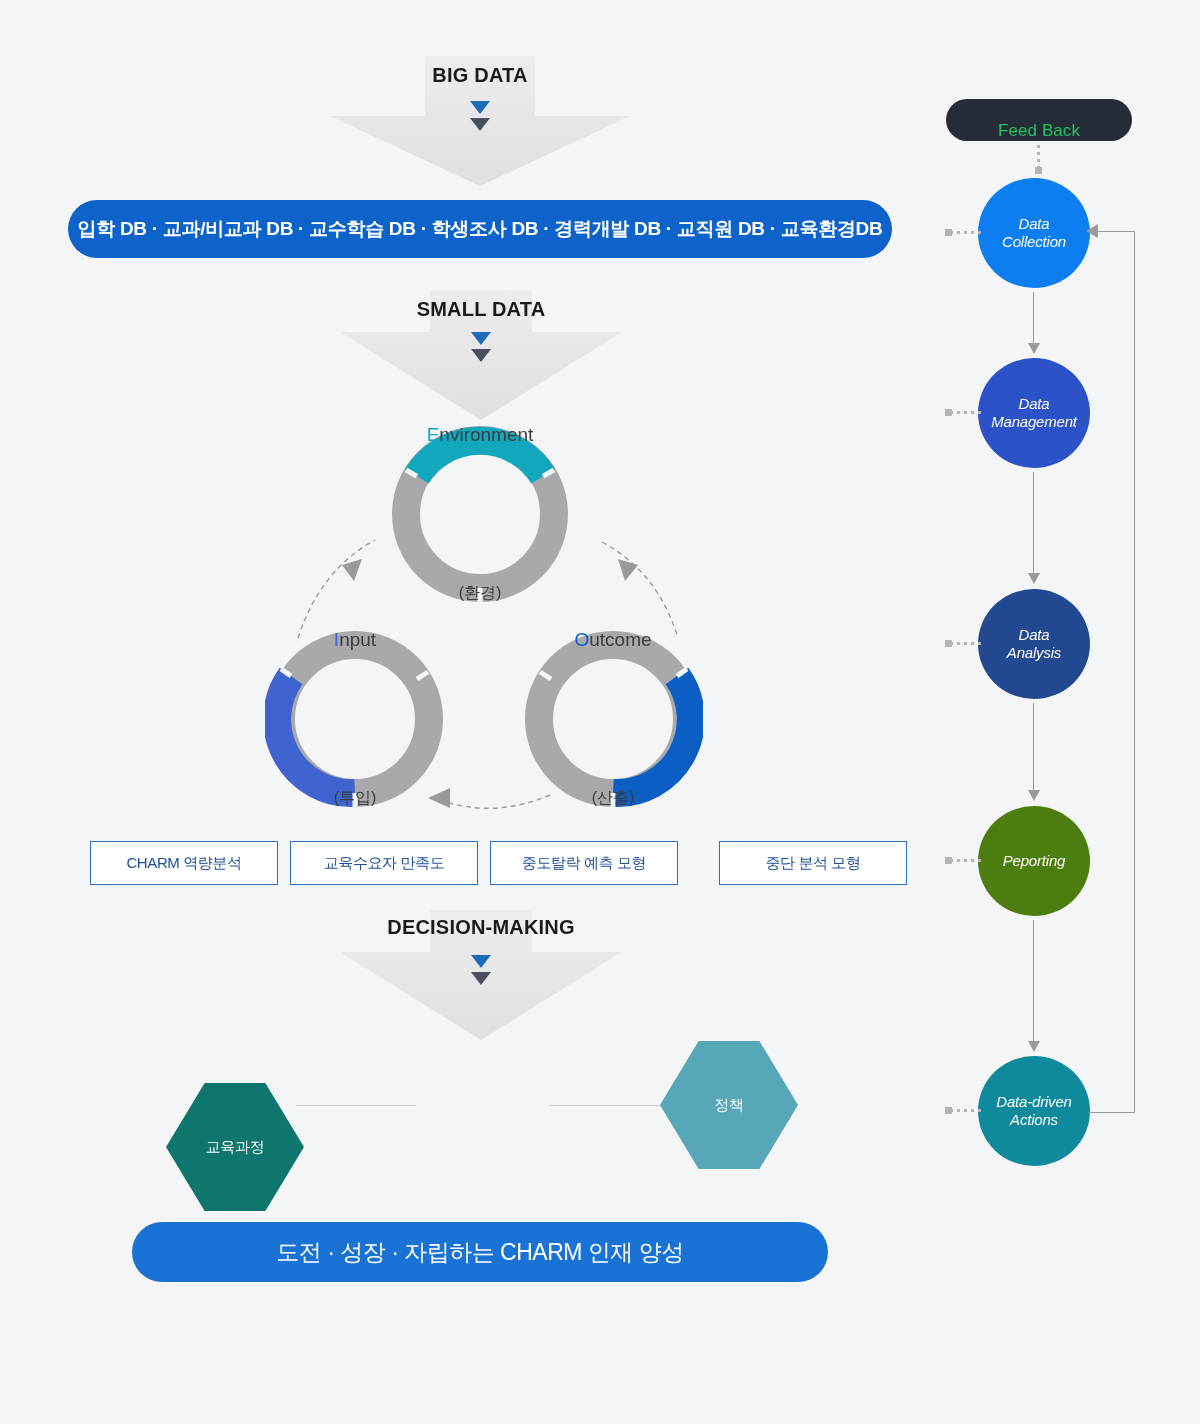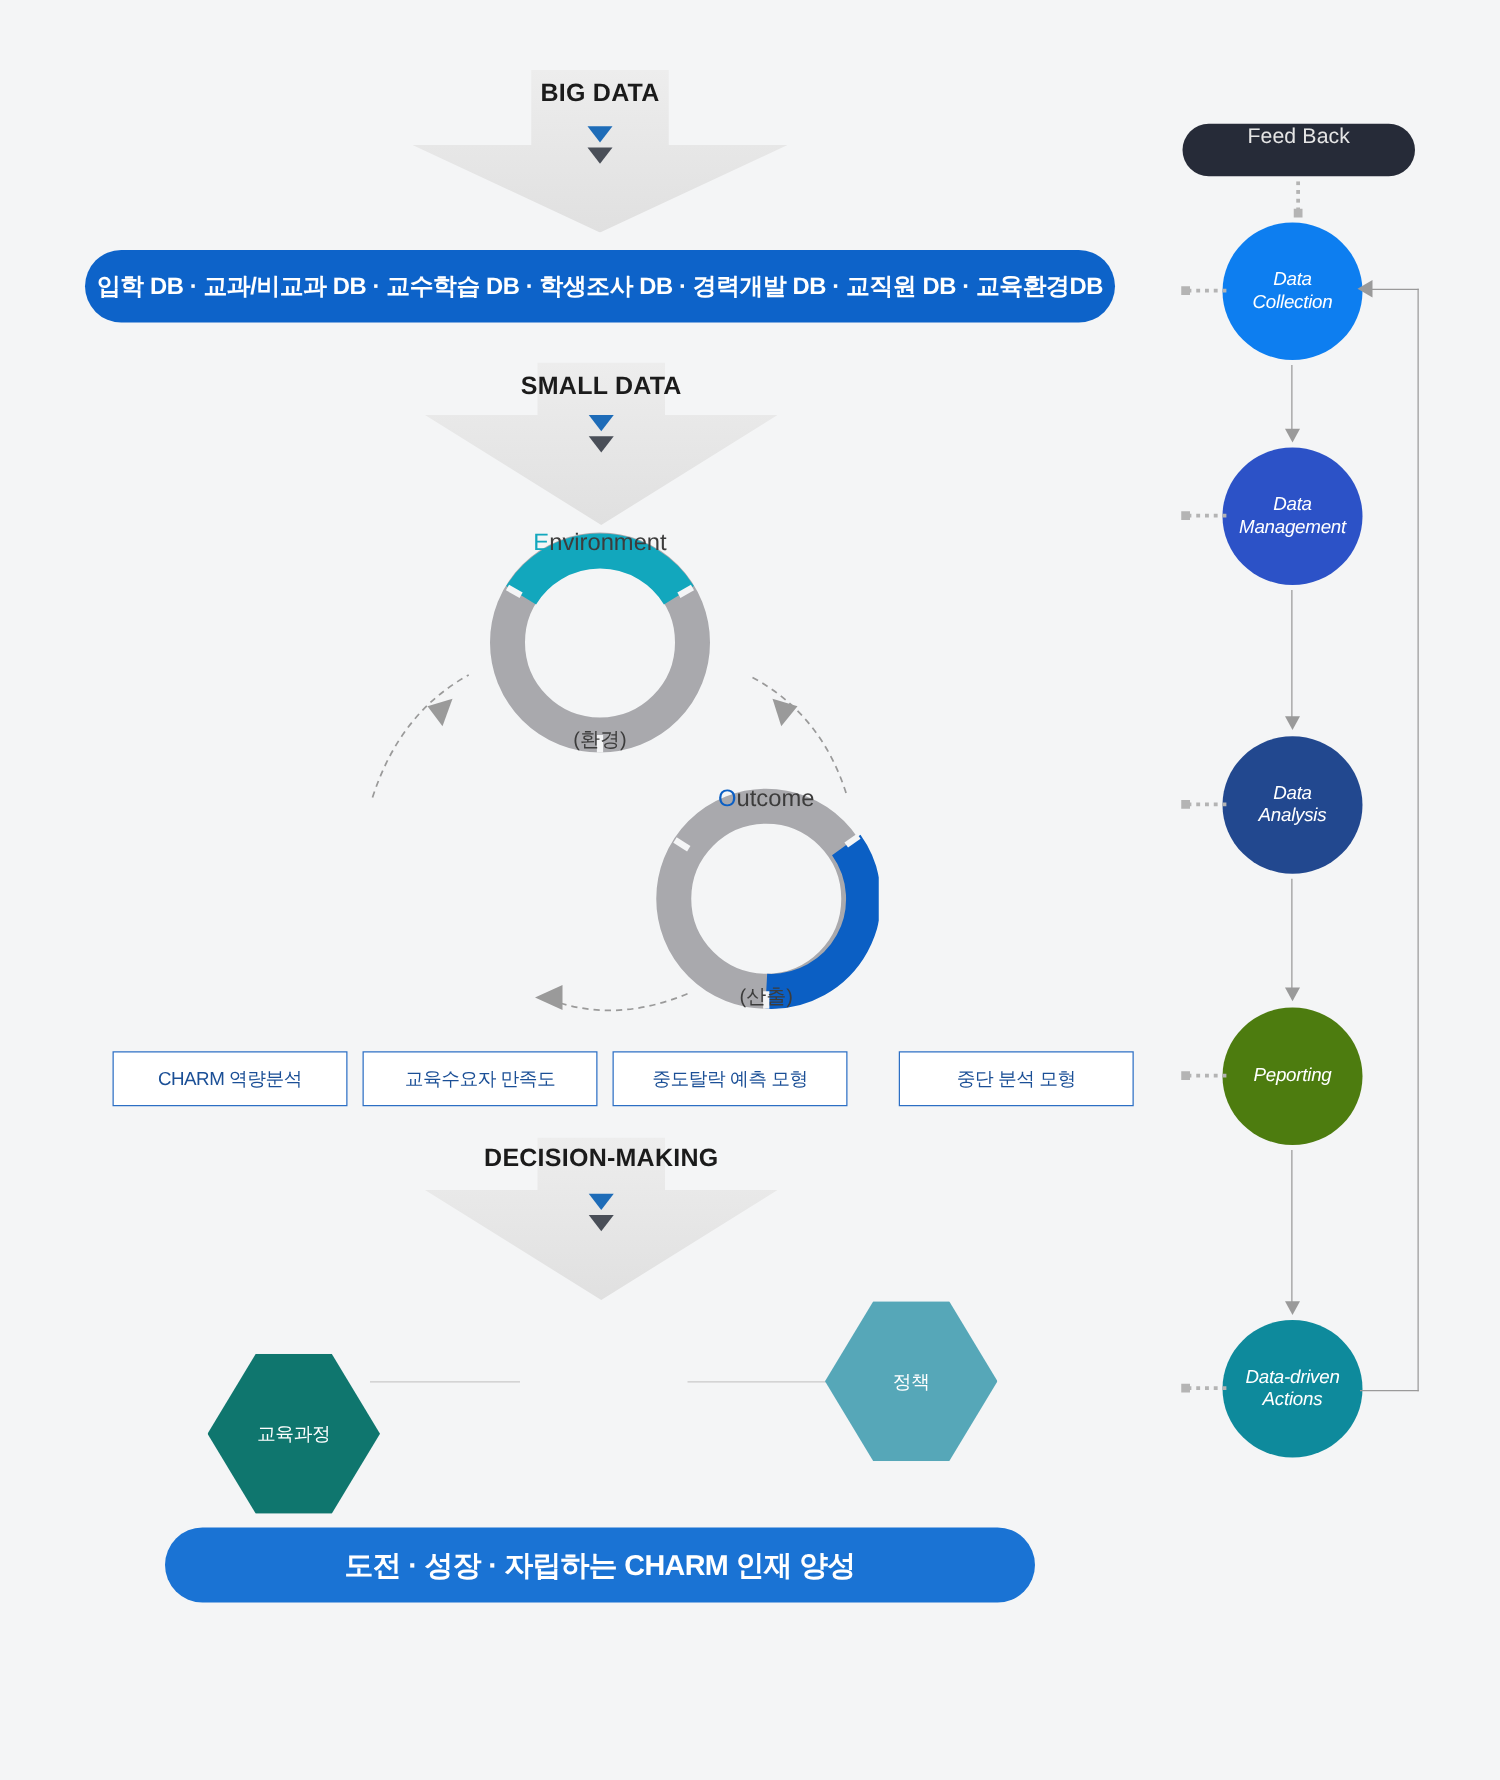--- a/index.html
+++ b/index.html
@@ -33,21 +33,21 @@
   .pill{
     position:absolute;display:flex;align-items:center;justify-content:center;
     border-radius:26px;color:#fff;text-align:right;
   }
   #db-bar{
     left:68px;top:200px;width:824px;height:58px;background:#0d63c9;
     font-size:19px;font-weight:700;letter-spacing:-.3px;border-radius:29px;
   }
   #goal-bar{
     left:132px;top:1222px;width:696px;height:60px;background:#1a73d4;
-    font-size:23px;font-weight:700;letter-spacing:-.5px;border-radius:30px;
+    font-size:23px;font-weight:400;letter-spacing:-.5px;border-radius:30px;
   }
 
   
   .donut{position:absolute;width:180px;height:180px;}
   .donut svg{display:block;}
   .donut-label{
     position:absolute;left:0;top:0;width:180px;height:180px;
     display:flex;flex-direction:column;align-items:center;justify-content:space-between;
     pointer-events:none;
   }
@@ -72,21 +72,21 @@
   .hexline{position:absolute;height:1px;background:#c9c9c9;}
 
   
   .rcircle{
     position:absolute;border-radius:50%;
     display:flex;align-items:center;justify-content:center;
     color:#fff;text-align:center;font-size:15px;line-height:1.18;letter-spacing:-.2px;font-style:italic;
   }
   #feedback-pill{
     position:absolute;left:946px;top:99px;width:186px;height:42px;border-radius:21px;
-    background:#262b38;color:#e5e5e5;display:flex;align-items:flex-start;justify-content:center;
+    background:#262b38;color:#22c55e;display:flex;align-items:flex-end;justify-content:center;
     font-size:17px;letter-spacing:.1px;
   }
   .dotline-v{
     position:absolute;width:3px;
     background-image:linear-gradient(#b4b4b4 50%,rgba(0,0,0,0) 0%);
     background-size:3px 7px;background-repeat:repeat-y;
   }
   .dotline-h{
     position:absolute;height:3px;
     background-image:linear-gradient(to right,#b4b4b4 50%,rgba(0,0,0,0) 0%);
@@ -168,20 +168,36 @@
       <line x1="153.1" y1="52.2" x2="164" y2="46" stroke="#f4f5f6" stroke-width="5"></line>
     </svg>
     <div class="donut-label">
       <div class="donut-title">
         <span class="accent" style="color:#12a7bd">E</span><span>nvironment</span>
       </div>
       <div class="donut-sub">(환경)</div>
     </div>
   </div>
 
+  <div class="donut" style="left:265px;top:629px;">
+    <svg width="180" height="180" viewBox="0 0 180 180">
+      <circle cx="90" cy="90" r="74" fill="none" stroke="#a9a9ad" stroke-width="28"></circle>
+
+      <path d="M 26 47 A 74 74 0 0 0 90 164" fill="none" stroke="#3f63cf" stroke-width="28"></path>
+      <line x1="90" y1="164" x2="90" y2="178" stroke="#f4f5f6" stroke-width="5"></line>
+      <line x1="26" y1="47" x2="16" y2="40" stroke="#f4f5f6" stroke-width="5"></line>
+      <line x1="152" y1="50" x2="163" y2="43" stroke="#f4f5f6" stroke-width="5"></line>
+    </svg>
+    <div class="donut-label">
+      <div class="donut-title">
+        <span class="accent" style="color:#3f63cf">I</span><span>nput</span>
+      </div>
+      <div class="donut-sub">(투입)</div>
+    </div>
+  </div>
 
   <div class="donut" style="left:523px;top:629px;">
     <svg width="180" height="180" viewBox="0 0 180 180">
       <circle cx="90" cy="90" r="74" fill="none" stroke="#a9a9ad" stroke-width="28"></circle>
 
       <path d="M 154 47 A 74 74 0 0 1 90 164" fill="none" stroke="#0b5fc4" stroke-width="28"></path>
       <line x1="90" y1="164" x2="90" y2="178" stroke="#f4f5f6" stroke-width="5"></line>
       <line x1="154" y1="47" x2="164" y2="40" stroke="#f4f5f6" stroke-width="5"></line>
       <line x1="28" y1="50" x2="17" y2="43" stroke="#f4f5f6" stroke-width="5"></line>
     </svg>

